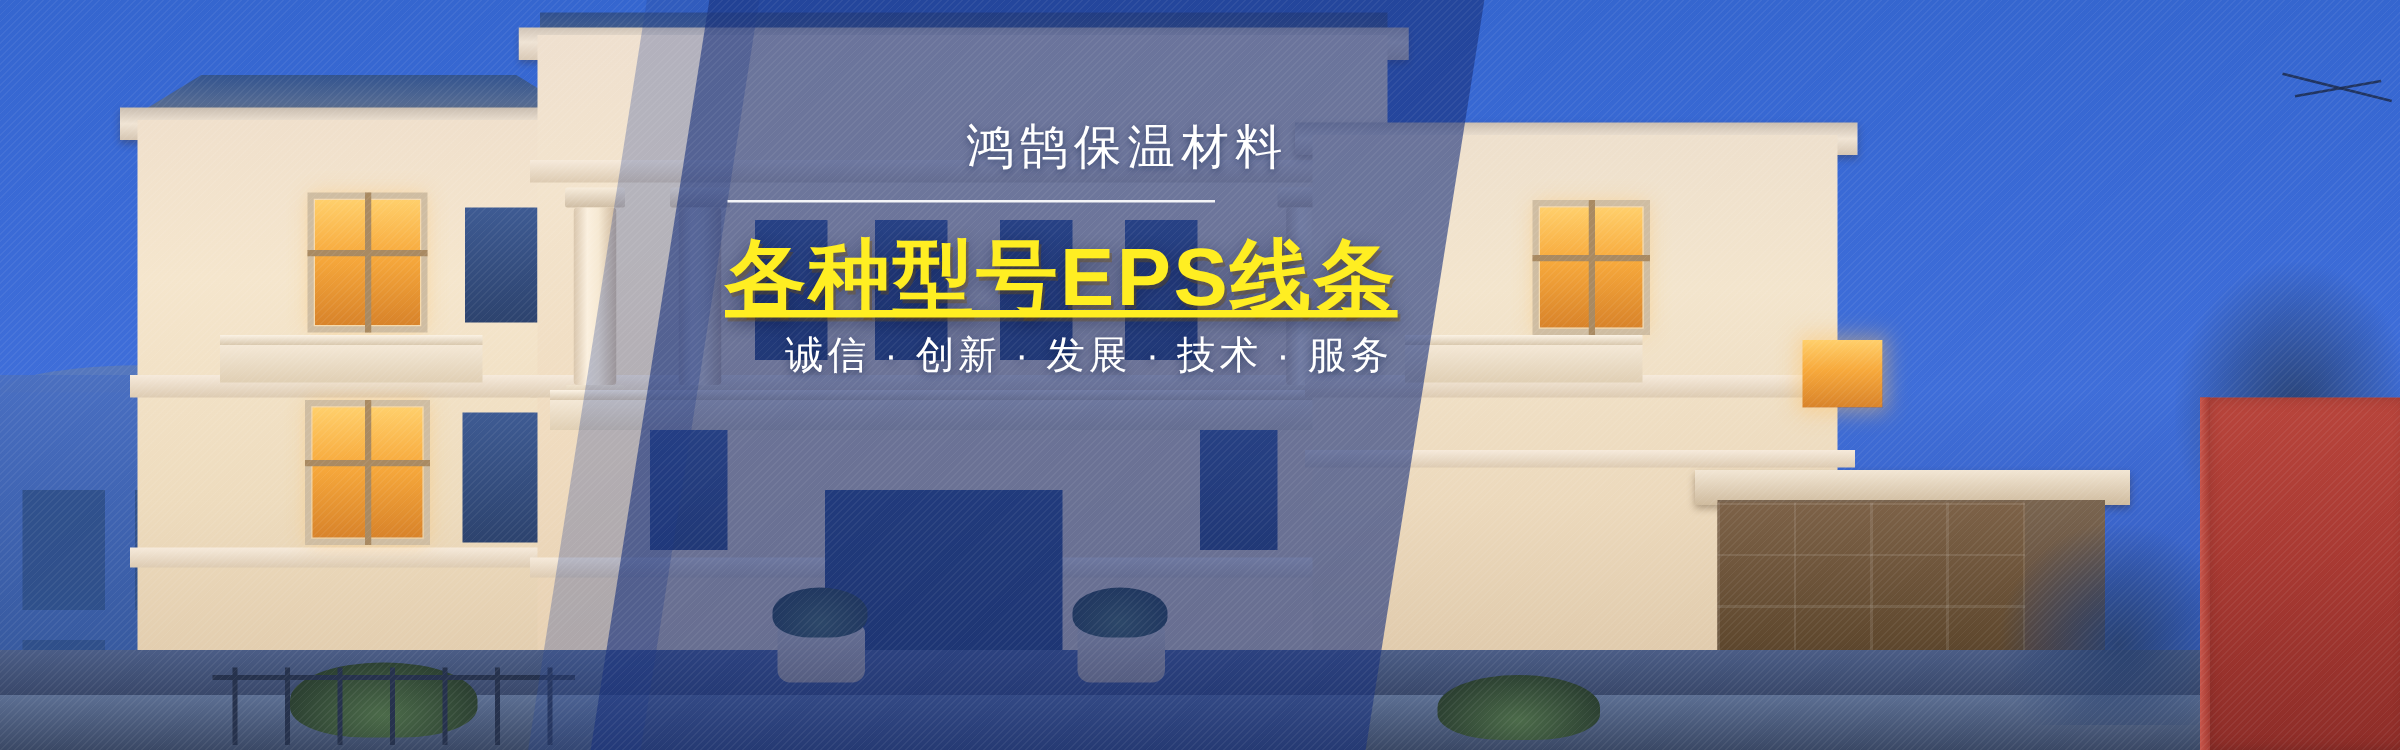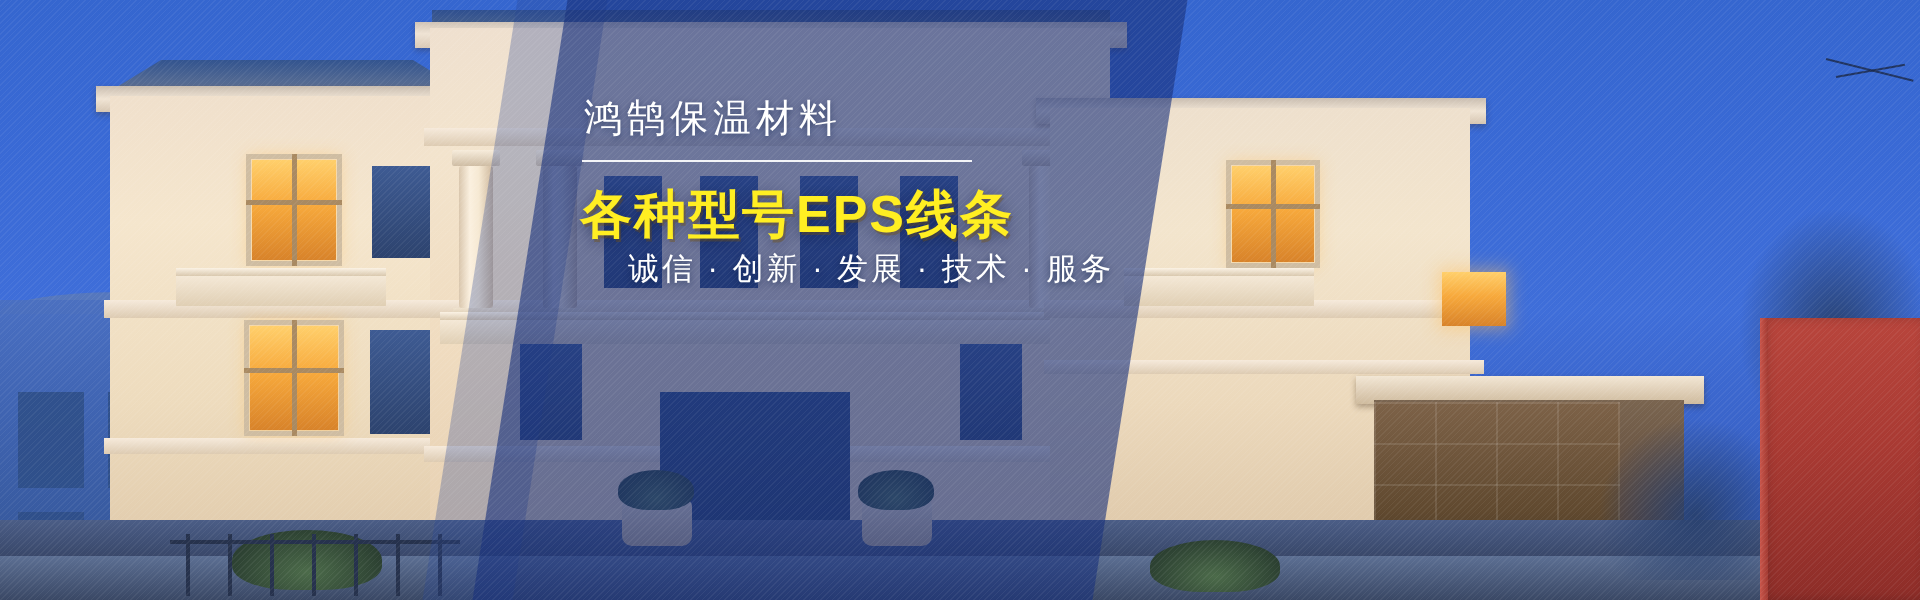--- a/index.html
+++ b/index.html
@@ -235,34 +235,36 @@
     text-align:left;
   }
   .brand{
     font-size:38px;
     letter-spacing:5px;
     color:#ffffff;
     font-weight:400;
     line-height:1.2;
     text-shadow:0 2px 6px rgba(0,20,60,.55);
     margin:0 0 18px 4px;
+    text-align:center;
   }
   .rule{
     width:390px;height:2px;background:#ffffff;opacity:.92;
     margin:0 0 22px 2px;
   }
   .headline{
-    font-size:52px;
+    font-size:65px;
     font-weight:bold;
     color:#ffee22;
     letter-spacing:2px;
     line-height:1.16;
     margin:0 0 4px 0;
     text-shadow:2px 3px 0 rgba(120,80,0,.35),0 4px 14px rgba(0,10,50,.45);
     white-space:nowrap;
+    text-decoration:underline;
   }
   .headline-2{margin-bottom:30px;}
   .tagline{
     font-size:31px;
     color:#ffffff;
     letter-spacing:3px;
     margin:0 0 0 48px;
     text-shadow:0 2px 7px rgba(0,20,60,.6);
     white-space:nowrap;
   }

